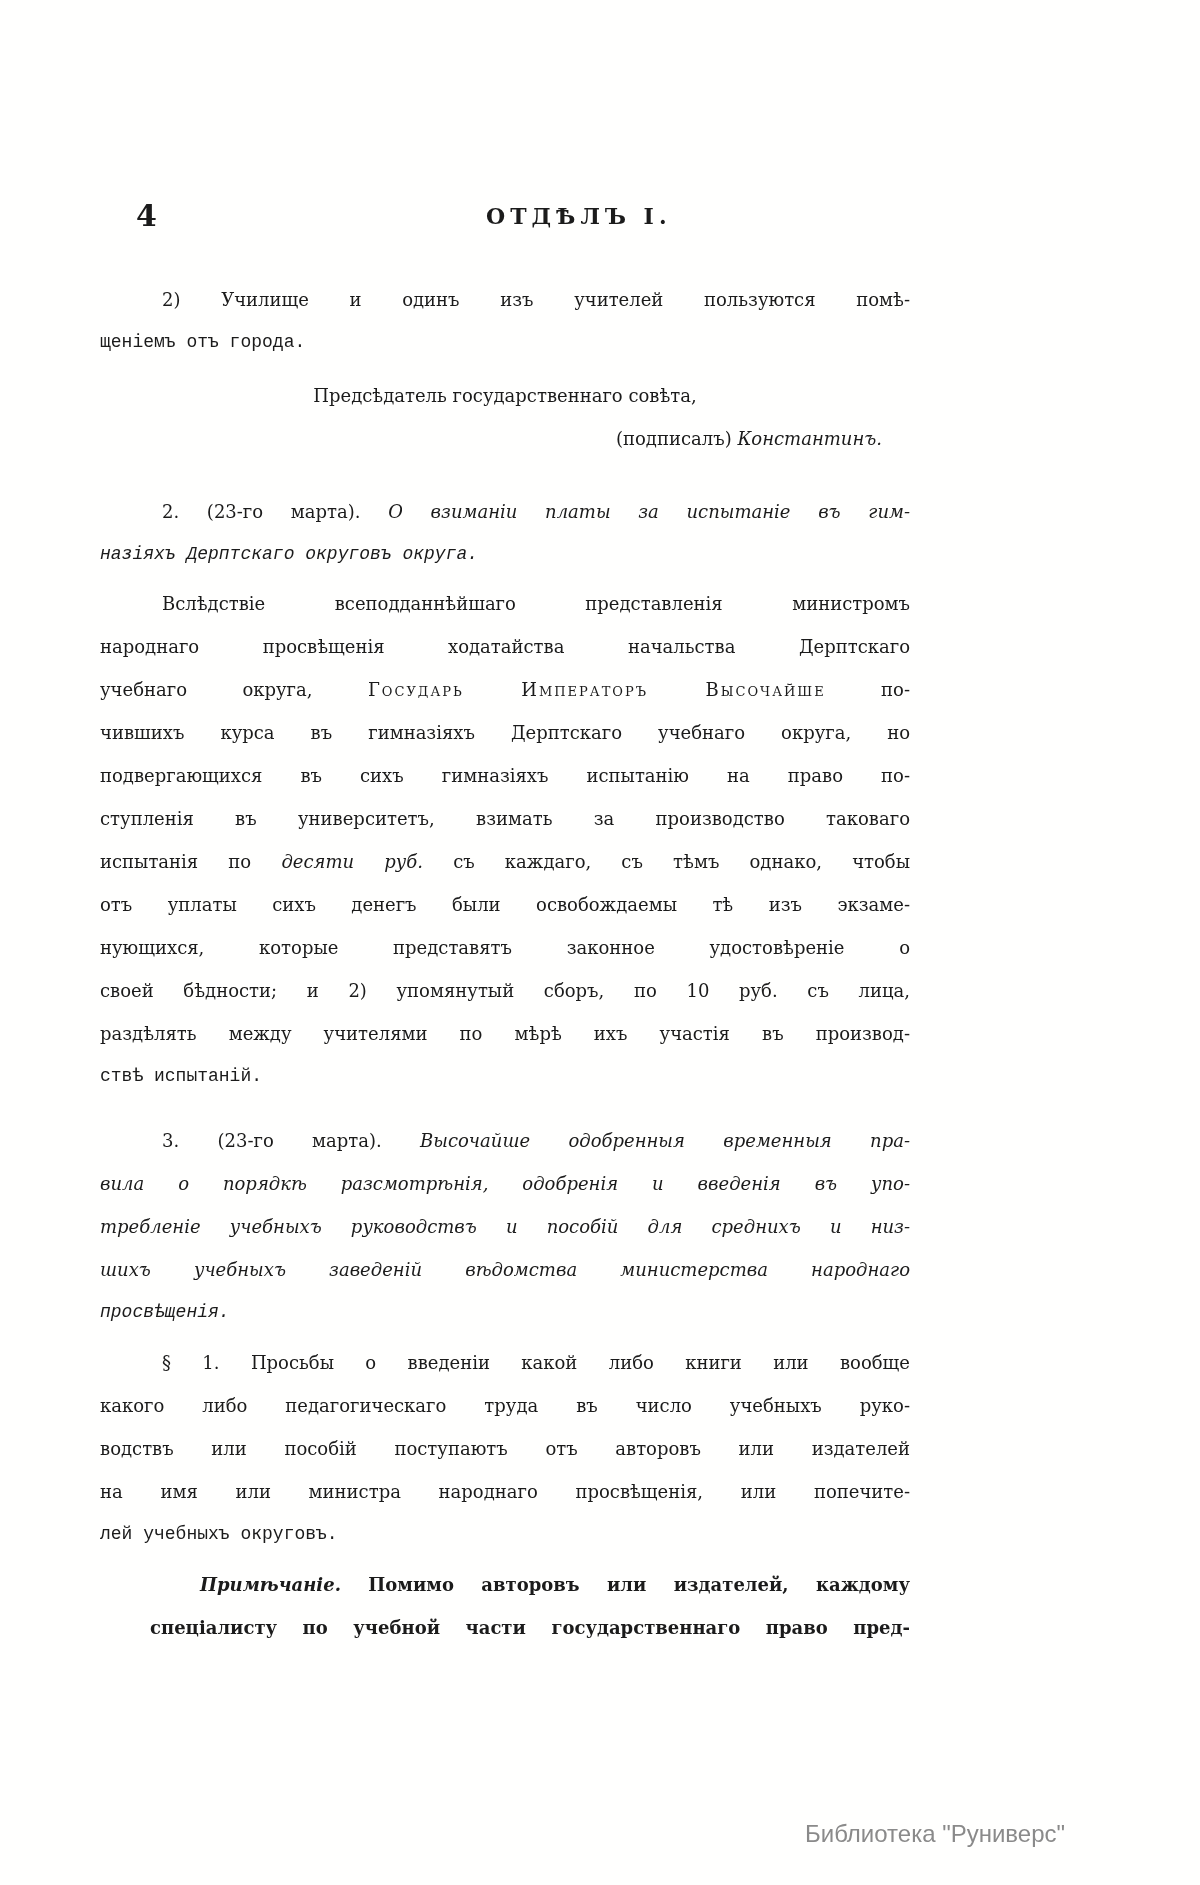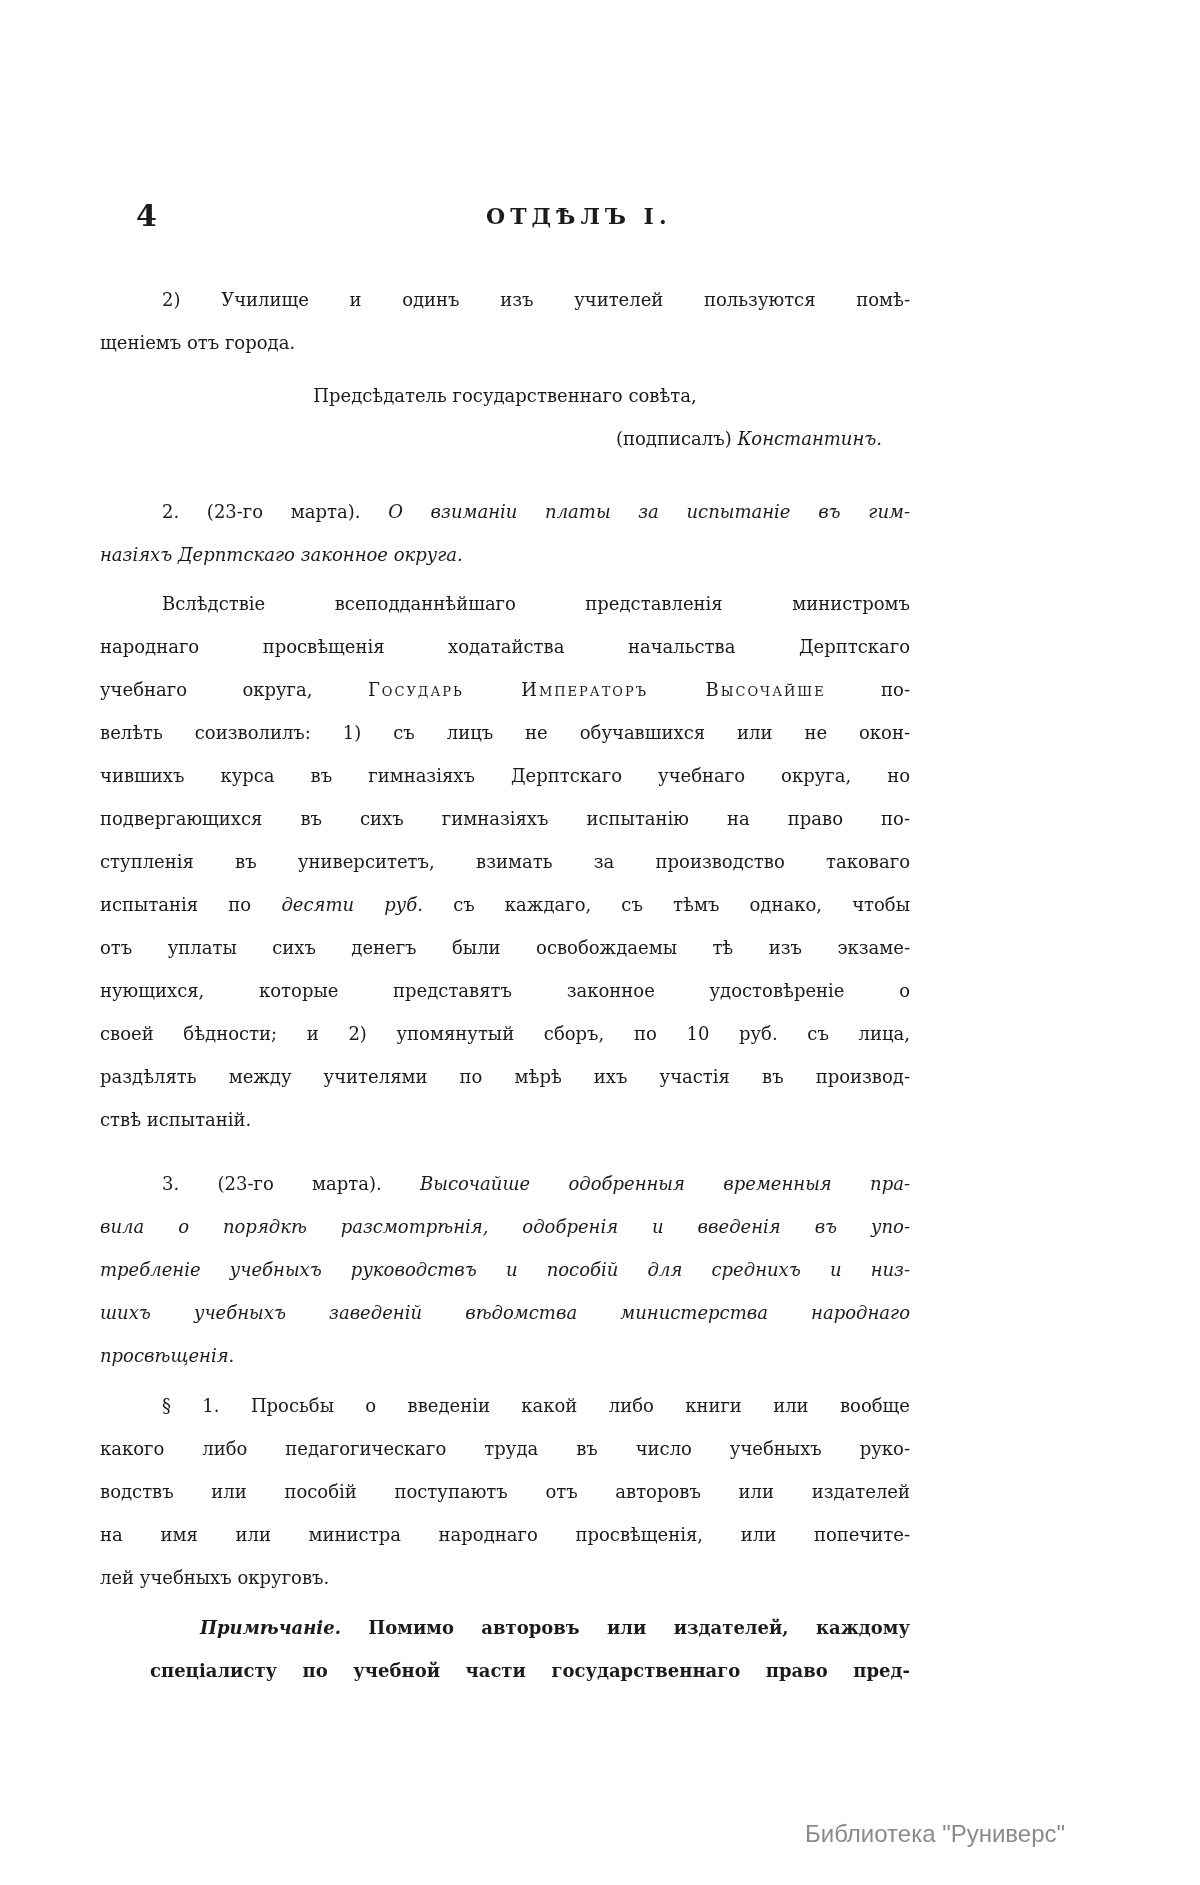--- a/index.html
+++ b/index.html
@@ -22,21 +22,21 @@
 
   .content{
     position:absolute;left:100px;top:278px;width:810px;
     font-size:18px;line-height:43px;
   }
   .block{margin:0;}
   .line{
     height:43px;white-space:normal;
     text-align:justify;text-align-last:justify;
   }
-  .line.nf{text-align:left;text-align-last:left;}
+  .line.nf{text-align:left;text-align-last:left;font-family:Liberation Mono, monospace;}
   .line.center{text-align:center;text-align-last:center;}
   .line.right{text-align:left;text-align-last:right;padding-right:28px;}
   .line.ind{padding-left:62px;}
 
   .s-n{font-style:normal;}
   .s-i{font-style:italic;}
   .s-sp{font-variant:small-caps;letter-spacing:2px;}
 
   [data-name="signature"]{margin-top:10px;}
   [data-name="section-2-heading"]{margin-top:30px;}
@@ -62,27 +62,26 @@
       <div class="block" data-name="paragraph-continuation">
         <div class="line ind" data-name="text-line"><span class="s-n" data-name="text-segment">2) Училище и одинъ изъ учителей пользуются помѣ-</span></div>
         <div class="line nf" data-name="text-line"><span class="s-n" data-name="text-segment">щеніемъ отъ города.</span></div>
       </div>
       <div class="block" data-name="signature">
         <div class="line center" data-name="text-line"><span class="s-n" data-name="text-segment">Предсѣдатель государственнаго совѣта,</span></div>
         <div class="line right" data-name="text-line"><span class="s-n" data-name="text-segment">(подписалъ) </span><span class="s-i" data-name="text-segment">Константинъ.</span></div>
       </div>
       <div class="block" data-name="section-2-heading">
         <div class="line ind" data-name="text-line"><span class="s-n" data-name="text-segment">2. (23-го марта). </span><span class="s-i" data-name="text-segment">О взиманіи платы за испытаніе въ гим-</span></div>
-        <div class="line nf" data-name="text-line"><span class="s-i" data-name="text-segment">назіяхъ Дерптскаго законное округа.</span></div>
+        <div class="line nf" data-name="text-line"><span class="s-i" data-name="text-segment">назіяхъ Дерптскаго округовъ округа.</span></div>
       </div>
       <div class="block" data-name="section-2-body">
         <div class="line ind" data-name="text-line"><span class="s-n" data-name="text-segment">Вслѣдствіе всеподданнѣйшаго представленія министромъ</span></div>
         <div class="line" data-name="text-line"><span class="s-n" data-name="text-segment">народнаго просвѣщенія ходатайства начальства Дерптскаго</span></div>
         <div class="line" data-name="text-line"><span class="s-n" data-name="text-segment">учебнаго округа, </span><span class="s-sp" data-name="text-segment">Государь Императоръ Высочайше</span><span class="s-n" data-name="text-segment"> по-</span></div>
-        <div class="line" data-name="text-line"><span class="s-n" data-name="text-segment">велѣть соизволилъ: 1) съ лицъ не обучавшихся или не окон-</span></div>
         <div class="line" data-name="text-line"><span class="s-n" data-name="text-segment">чившихъ курса въ гимназіяхъ Дерптскаго учебнаго округа, но</span></div>
         <div class="line" data-name="text-line"><span class="s-n" data-name="text-segment">подвергающихся въ сихъ гимназіяхъ испытанію на право по-</span></div>
         <div class="line" data-name="text-line"><span class="s-n" data-name="text-segment">ступленія въ университетъ, взимать за производство таковаго</span></div>
         <div class="line" data-name="text-line"><span class="s-n" data-name="text-segment">испытанія по </span><span class="s-i" data-name="text-segment">десяти руб.</span><span class="s-n" data-name="text-segment"> съ каждаго, съ тѣмъ однако, чтобы</span></div>
         <div class="line" data-name="text-line"><span class="s-n" data-name="text-segment">отъ уплаты сихъ денегъ были освобождаемы тѣ изъ экзаме-</span></div>
         <div class="line" data-name="text-line"><span class="s-n" data-name="text-segment">нующихся, которые представятъ законное удостовѣреніе о</span></div>
         <div class="line" data-name="text-line"><span class="s-n" data-name="text-segment">своей бѣдности; и 2) упомянутый сборъ, по 10 руб. съ лица,</span></div>
         <div class="line" data-name="text-line"><span class="s-n" data-name="text-segment">раздѣлять между учителями по мѣрѣ ихъ участія въ производ-</span></div>
         <div class="line nf" data-name="text-line"><span class="s-n" data-name="text-segment">ствѣ испытаній.</span></div>
       </div>

